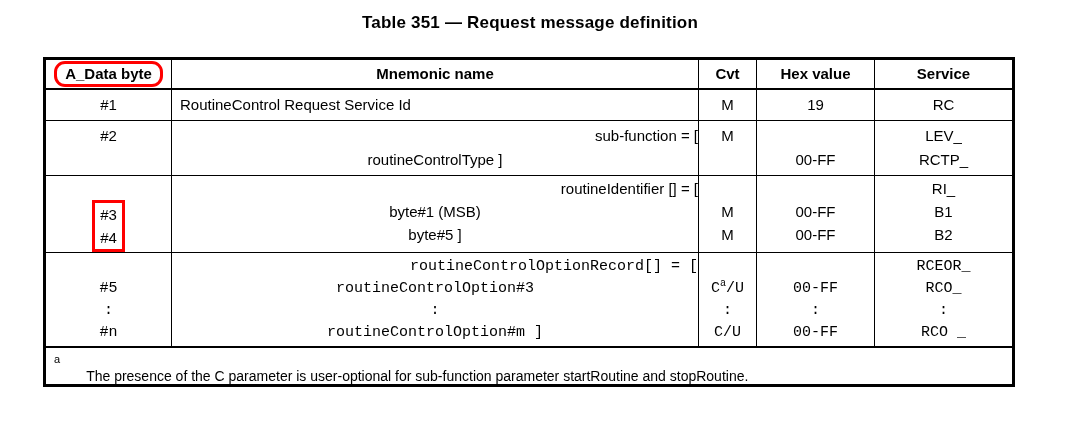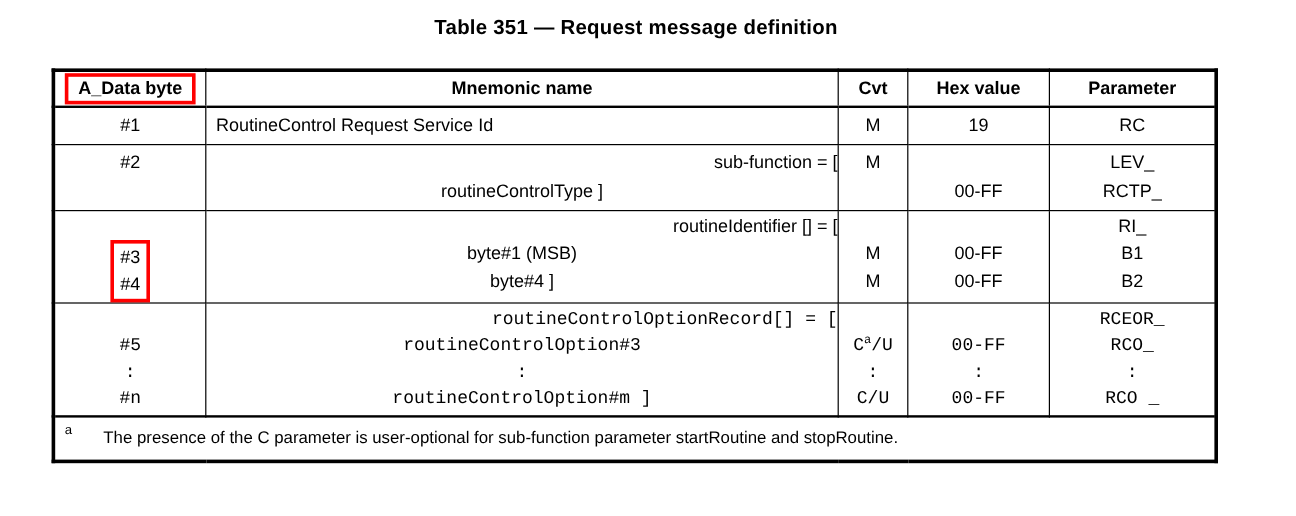--- a/index.html
+++ b/index.html
@@ -36,32 +36,32 @@
   tr.r2 td { height:55px; padding-top:3px; }
   tr.r2 .ln { height:24px; line-height:24px; }
   
   tr.r3 td { height:71px; padding-top:1px; }
   tr.r3 .ln { height:23px; line-height:23px; }
   
   tr.r4 td { height:94px; padding-top:3px;font-family:Liberation Mono, monospace; }
   tr.r4 .ln { height:22px; line-height:22px; }
   
   .red-box { border:3px solid #ff0000; }
-  .hdr-box { display:inline-block; padding:0 8px; line-height:20px; }
+  .hdr-box { display:inline-block; padding:0 8px; line-height:20px;border-radius:11px; }
   .box34 { display:inline-block; padding:0 5px; }
   .box34 .ln { height:21px; line-height:21px; }
   sup.cvt-sup { font-size:10px; vertical-align:super; line-height:0; }
   
   tr.fn td {
     height:38px; border-top:2.5px solid #000; vertical-align:top;
     padding:4px 8px 0 8px; font-size:14px;
   }
   .fn-wrap { display:flex; align-items:flex-start; }
   .fn-marker { font-size:11px; line-height:13px; margin-top:1px; }
-  .fn-text { margin-left:26px; margin-top:4px; }
+  .fn-text { margin-left:26px; margin-top:16px; }
   .watermark {
     position:absolute; right:7px; top:406px; font-size:12px; color:#ec4899;
     letter-spacing:0.3px;
   }
 </style>
 </head>
 <body>
 
 <div class="page">
 
@@ -78,21 +78,21 @@
     <thead>
       <tr>
         <th>
           <span class="red-box hdr-box">
             <span>A_Data byte</span>
           </span>
         </th>
         <th>Mnemonic name</th>
         <th>Cvt</th>
         <th>Hex value</th>
-        <th>Parameter</th>
+        <th>Service</th>
       </tr>
     </thead>
     <tbody>
       <tr class="r1">
         <td class="center">#1</td>
         <td class="param">RoutineControl Request Service Id</td>
         <td class="center">M</td>
         <td class="center">19</td>
         <td class="center">RC</td>
       </tr>
@@ -122,21 +122,21 @@
         <td class="center">
           <span class="ln ln-center"></span>
           <span class="red-box box34">
             <span class="ln ln-center">#3</span>
             <span class="ln ln-center">#4</span>
           </span>
         </td>
         <td>
           <span class="ln ln-left">routineIdentifier [] = [</span>
           <span class="ln ln-center">byte#1 (MSB)</span>
-          <span class="ln ln-center">byte#4 ]</span>
+          <span class="ln ln-center">byte#5 ]</span>
         </td>
         <td class="center">
           <span class="ln ln-center"></span>
           <span class="ln ln-center">M</span>
           <span class="ln ln-center">M</span>
         </td>
         <td class="center">
           <span class="ln ln-center"></span>
           <span class="ln ln-center">00-FF</span>
           <span class="ln ln-center">00-FF</span>

